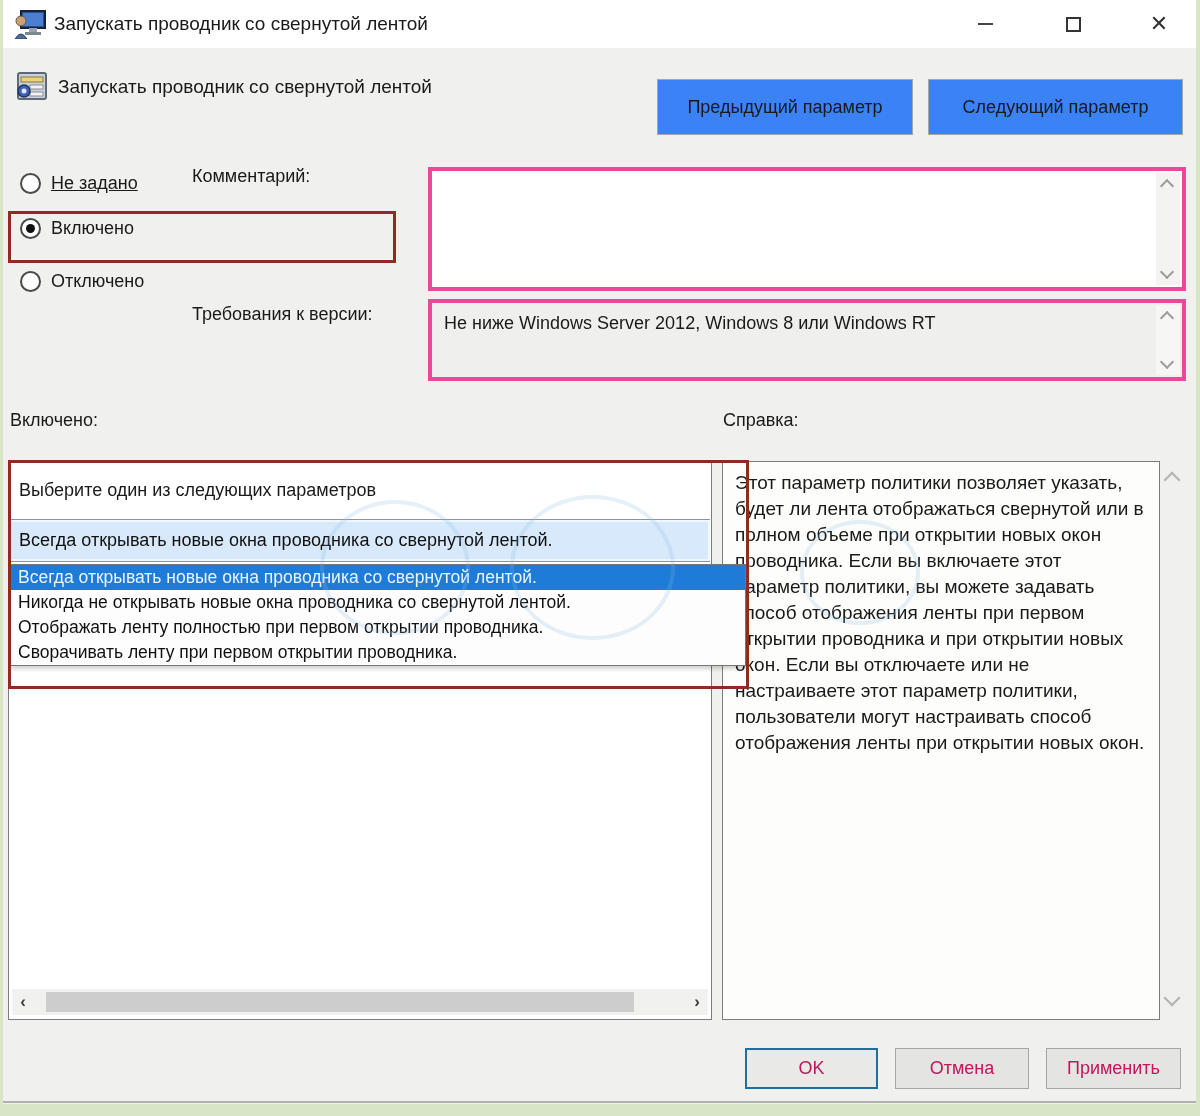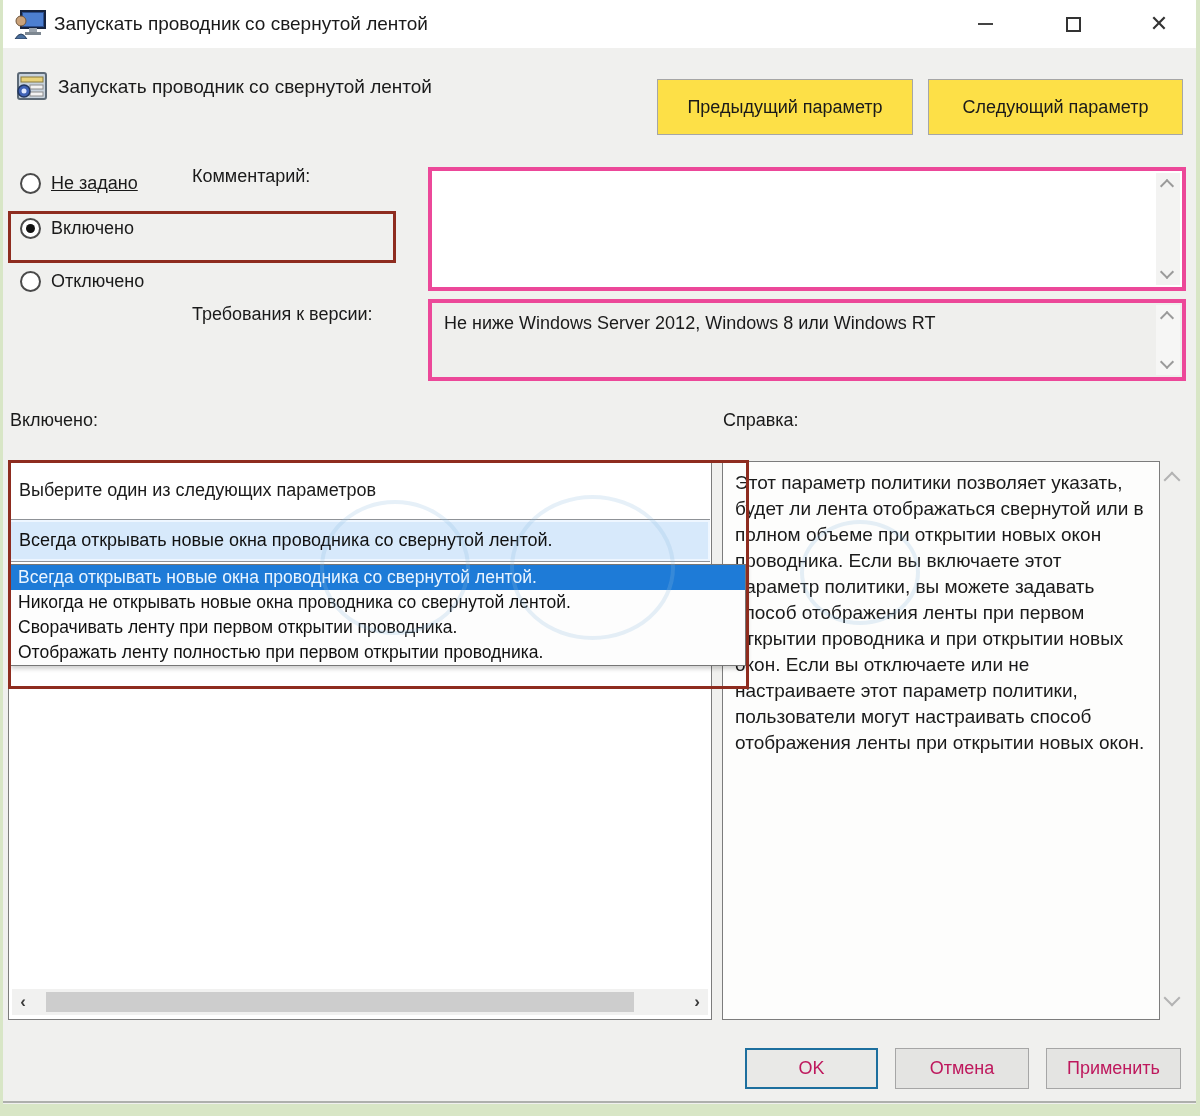--- a/index.html
+++ b/index.html
@@ -12,21 +12,21 @@
   .titlebar-title { position:absolute; left:54px; top:0; height:48px; line-height:48px; font-size:19px; color:#1a1a1a; }
   .win-btn { position:absolute; top:0; width:46px; height:48px; display:flex; align-items:center; justify-content:center; cursor:default; }
   .win-btn.min { left:962px; } .win-btn.max { left:1050px; } .win-btn.close { left:1136px; }
   .glyph-min { width:15px; height:2px; background:#444; }
   .glyph-max { width:15px; height:15px; border:2px solid #333; }
   .glyph-close { font-size:22px; color:#333; line-height:22px; }
 
   
   .policy-icon { position:absolute; left:16px; top:70px; width:32px; height:32px; }
   .header-title { position:absolute; left:58px; top:76px; font-size:19px; color:#1a1a1a; }
-  .nav-btn { position:absolute; top:79px; height:56px; background:#fde047; border:1px solid #a6a6a6; font-size:18px; color:#1a1a1a; font-family:inherit; }
+  .nav-btn { position:absolute; top:79px; height:56px; background:#3b82f6; border:1px solid #a6a6a6; font-size:18px; color:#1a1a1a; font-family:inherit; }
   .nav-btn.prev { left:657px; width:256px; }
   .nav-btn.next { left:928px; width:255px; }
 
   
   .radio-row { position:absolute; left:20px; display:flex; align-items:center; gap:10px; font-size:18px; color:#1a1a1a; }
   .radio-circle { width:21px; height:21px; border:2px solid #4a4a4a; border-radius:50%; background:#fff; position:relative; flex:0 0 auto; }
   .radio-circle.checked::after { content:""; position:absolute; left:4px; top:4px; width:9px; height:9px; border-radius:50%; background:#111; }
 
   .field-label { position:absolute; font-size:18px; color:#1a1a1a; }
 
@@ -163,22 +163,22 @@
       <div class="htrack">
         <div class="hthumb"></div>
       </div>
       <div class="harrow">›</div>
     </div>
   </div>
 
   <div class="dropdown">
     <div class="dd-item selected">Всегда открывать новые окна проводника со свернутой лентой.</div>
     <div class="dd-item">Никогда не открывать новые окна проводника со свернутой лентой.</div>
+    <div class="dd-item">Отображать ленту полностью при первом открытии проводника.</div>
     <div class="dd-item">Сворачивать ленту при первом открытии проводника.</div>
-    <div class="dd-item">Отображать ленту полностью при первом открытии проводника.</div>
   </div>
 
   <div class="help-panel">
     <div class="help-text">Этот параметр политики позволяет указать, будет ли лента отображаться свернутой или в полном объеме при открытии новых окон проводника. Если вы включаете этот параметр политики, вы можете задавать способ отображения ленты при первом открытии проводника и при открытии новых окон. Если вы отключаете или не настраиваете этот параметр политики, пользователи могут настраивать способ отображения ленты при открытии новых окон.</div>
   </div>
   <div class="help-scroll-up"></div>
   <div class="help-scroll-down"></div>
 
   <div class="wm" style="left:320px; top:500px; width:150px; height:135px;"></div>
   <div class="wm" style="left:510px; top:495px; width:165px; height:145px;"></div>

